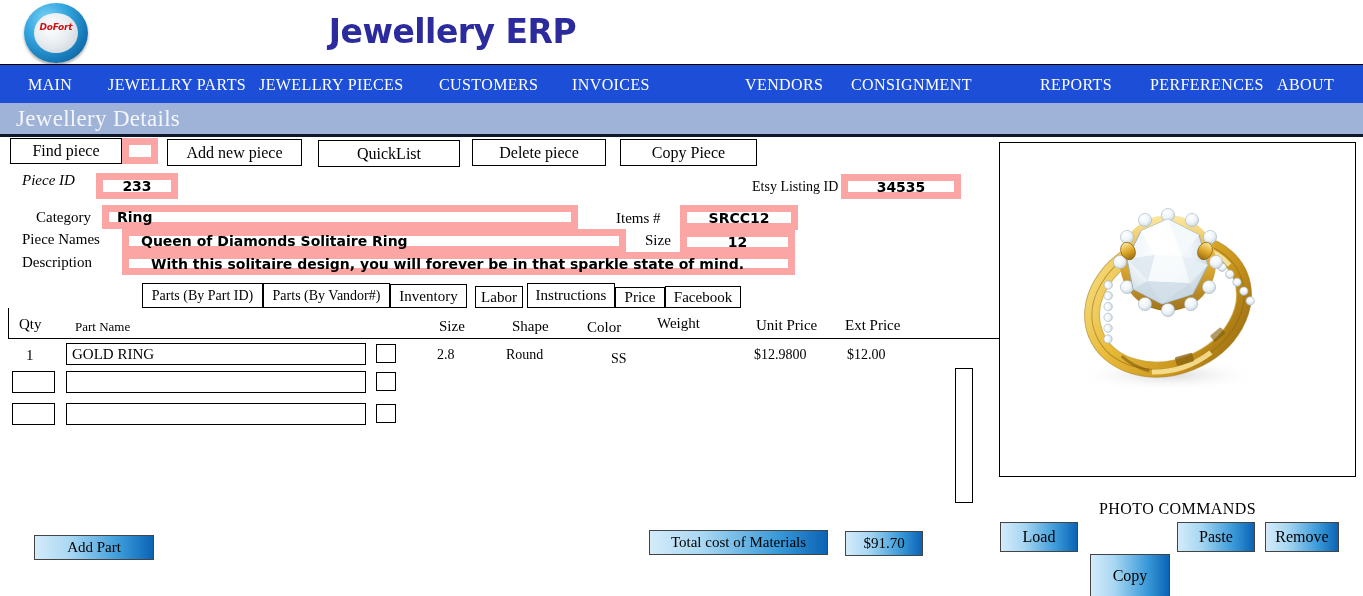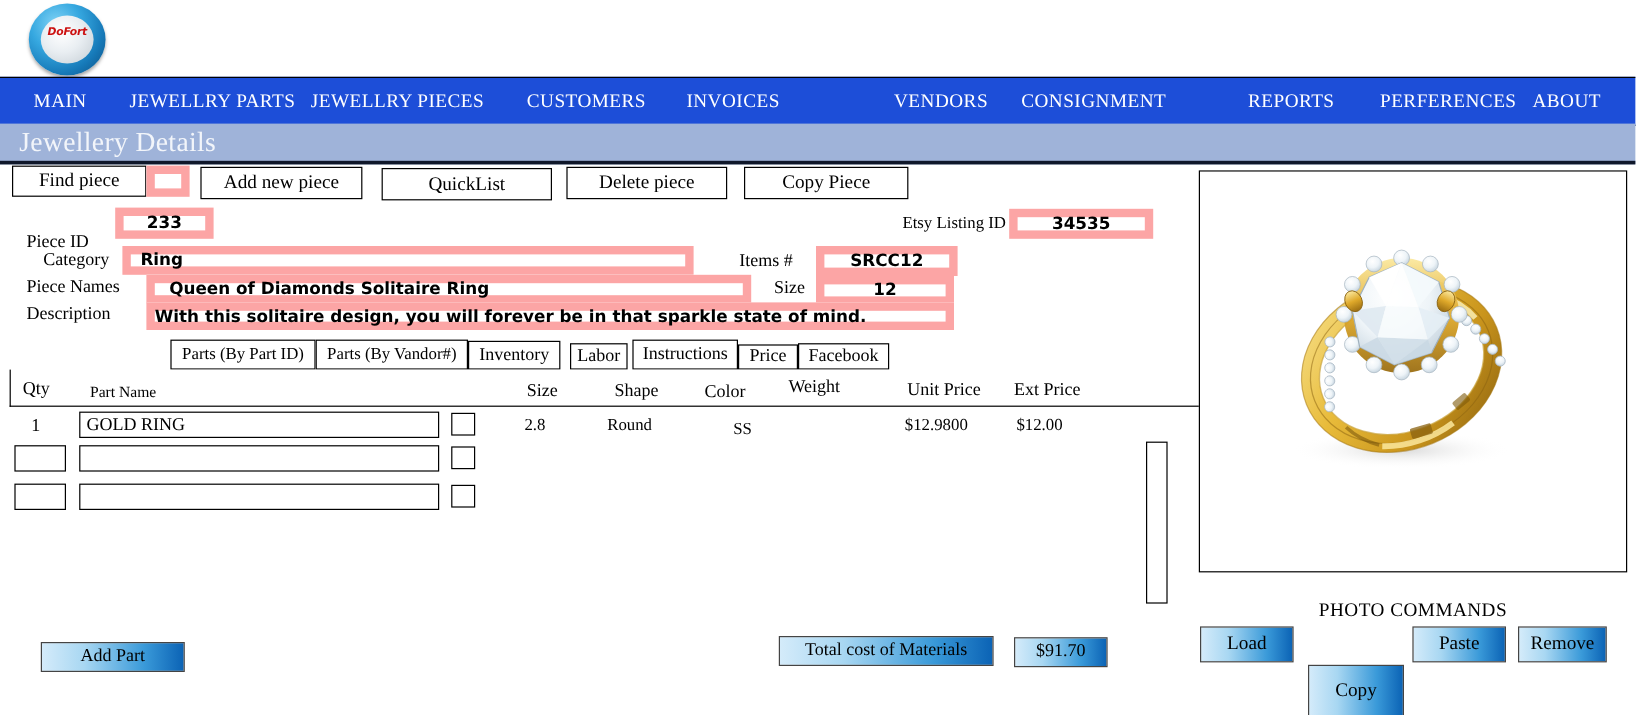--- a/index.html
+++ b/index.html
@@ -206,20 +206,21 @@
 </style>
 </head>
 <body>
 
 <div id="header">
   <div id="logo">
     <div class="ring-outer"></div>
     <div class="ring-inner"></div>
     <div class="logo-text">DoFort</div>
   </div>
+  <div id="app-title">Jewellery ERP</div>
 </div>
 
 <div id="navbar">
     <div class="nav-item" style="left: 28px;">MAIN</div>
     <div class="nav-item" style="left: 108px;">JEWELLRY PARTS</div>
     <div class="nav-item" style="left: 259px;">JEWELLRY PIECES</div>
     <div class="nav-item" style="left: 439px;">CUSTOMERS</div>
     <div class="nav-item" style="left: 572px;">INVOICES</div>
     <div class="nav-item" style="left: 745px;">VENDORS</div>
     <div class="nav-item" style="left: 851px;">CONSIGNMENT</div>
@@ -233,40 +234,40 @@
 </div>
 
 <div class="btn-plain" style="left:10px; top:138px; width:112px; height:26px;">Find piece</div>
 <div class="field" style="left:122px; top:138px; width:36px; height:26px;"></div>
 
 <div class="btn-plain" style="left:167px; top:139px; width:135px; height:27px;">Add new piece</div>
 <div class="btn-plain" style="left:318px; top:140px; width:142px; height:27px;">QuickList</div>
 <div class="btn-plain" style="left:472px; top:139px; width:134px; height:27px;">Delete piece</div>
 <div class="btn-plain" style="left:620px; top:139px; width:137px; height:27px;">Copy Piece</div>
 
-<div class="lbl" style="left:22px; top:194px;">Piece ID</div>
+<div class="lbl" style="left:22px; top:172px;font-style:italic;">Piece ID</div>
 <div class="field ctr" style="left:96px; top:173px; width:82px; height:26px;">233</div>
 
 <div class="lbl" style="left:752px; top:179px; font-size:14px;">Etsy Listing ID</div>
 <div class="field ctr" style="left:841px; top:174px; width:120px; height:25px;">34535</div>
 
 <div class="lbl" style="left:36px; top:209px;">Category</div>
 <div class="field" style="left:102px; top:205px; width:476px; height:24px;">Ring</div>
 
 <div class="lbl" style="left:616px; top:210px;">Items #</div>
 <div class="field ctr" style="left:680px; top:205px; width:118px; height:25px;">SRCC12</div>
 
 <div class="lbl" style="left:22px; top:231px;">Piece Names</div>
 <div class="field" style="left:122px; top:229px; width:504px; height:24px; padding-left:12px;">Queen of Diamonds Solitaire Ring</div>
 
 <div class="lbl" style="left:645px; top:232px;">Size</div>
 <div class="field ctr" style="left:680px; top:230px; width:115px; height:24px;">12</div>
 
 <div class="lbl" style="left:22px; top:254px;">Description</div>
-<div class="field" style="left:122px; top:252px; width:673px; height:23px; padding-left:0;">With this solitaire design, you will forever be in that sparkle state of mind.</div>
+<div class="field" style="left:122px; top:252px; width:673px; height:23px; padding-left:22px;">With this solitaire design, you will forever be in that sparkle state of mind.</div>
 
 <div id="tabstrip">
     <div class="tab" style="left: 134px; width: 121px; height: 25px; font-size: 14px;">Parts (By Part ID)</div>
     <div class="tab" style="left: 255px; width: 127px; height: 25px; font-size: 14px;">Parts (By Vandor#)</div>
     <div class="tab" style="left: 382px; width: 77px; height: 24px; font-size: 15px;">Inventory</div>
     <div class="tab" style="left: 467px; width: 48px; height: 22px; font-size: 15px;">Labor</div>
     <div class="tab" style="left: 519px; width: 88px; height: 25px; font-size: 15px;">Instructions</div>
     <div class="tab" style="left: 607px; width: 50px; height: 21px; font-size: 15px;">Price</div>
     <div class="tab" style="left: 657px; width: 76px; height: 22px; font-size: 15px;">Facebook</div>
   </div>

